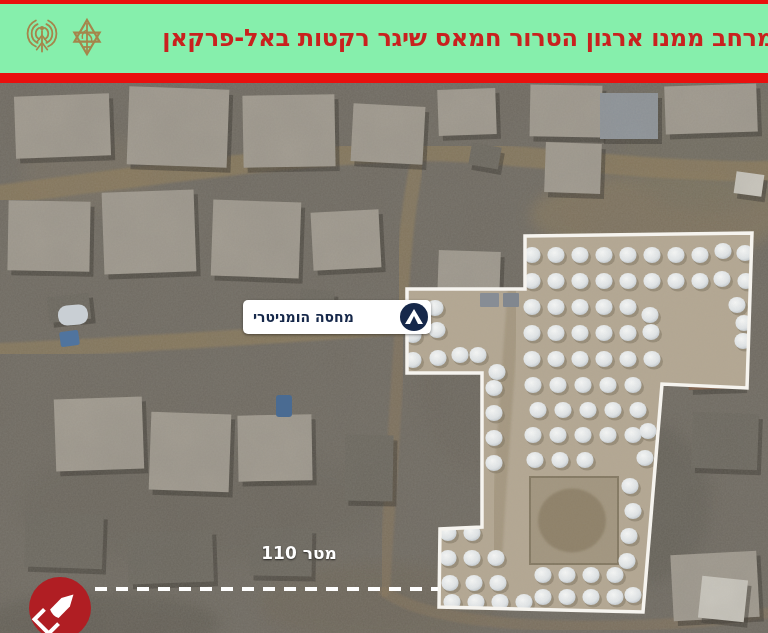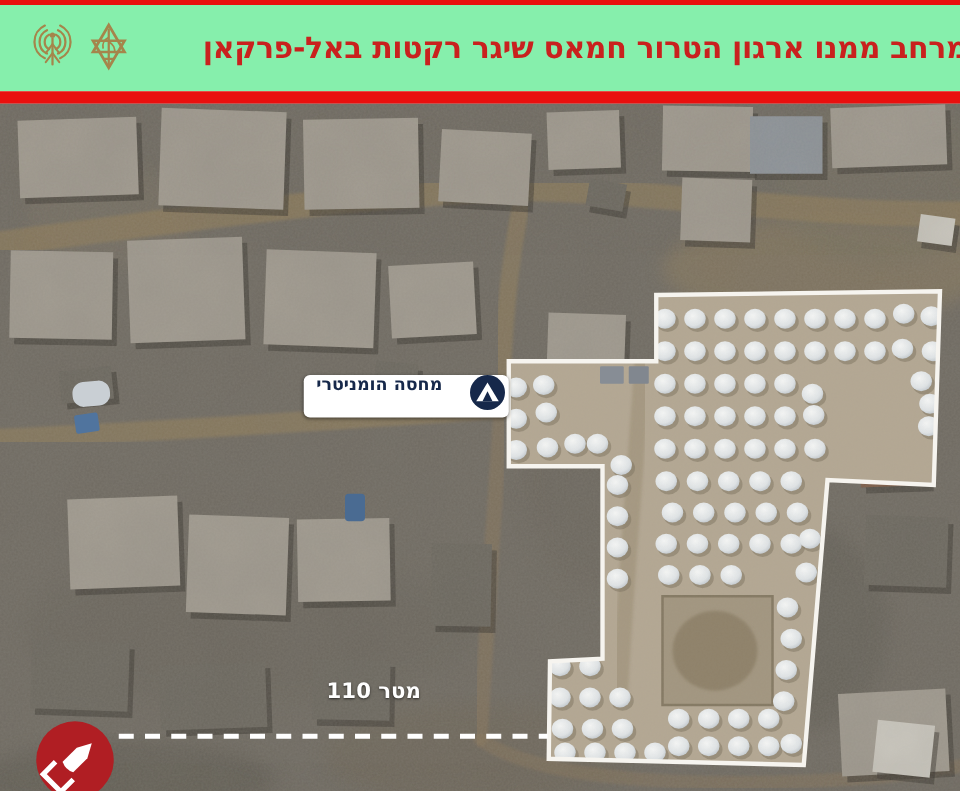--- a/index.html
+++ b/index.html
@@ -7,22 +7,22 @@
          font-family:"DejaVu Sans",sans-serif;}
   .topline{position:absolute;top:0;left:0;width:768px;height:4px;background:#e90f0e;}
   .hdr{position:absolute;top:4px;left:0;width:768px;height:69px;background:#fdf8f5;}
   .logos{position:absolute;left:24px;top:13px;display:flex;gap:9px;align-items:center;color:#a5854b;}
   .headline{position:absolute;right:14px;top:0;height:69px;line-height:69px;margin:0;
             font-size:24px;font-weight:bold;letter-spacing:-0.3px;white-space:nowrap;
             color:#c9211e;direction:rtl;}
   .divider{position:absolute;top:73px;left:0;width:768px;height:10px;background:#e90f0e;}
   .map{position:absolute;top:83px;left:0;width:768px;height:550px;background:#6f6a61;}
   #scene{position:absolute;top:0;left:0;}
-  .shelter-label{position:absolute;left:243px;top:217px;width:164px;height:34px;background:#ffffff;
-            border-radius:5px;display:flex;align-items:flex-start;justify-content:space-between;
+  .shelter-label{position:absolute;left:243px;top:217px;width:188px;height:34px;background:#ffffff;
+            border-radius:5px;display:flex;align-items:center;justify-content:space-between;
             padding:0 3px 0 10px;box-sizing:border-box;box-shadow:0 1px 3px rgba(0,0,0,.45);}
   .shelter-label .txt{font-weight:bold;font-size:14px;color:#16284a;direction:rtl;white-space:nowrap;}
   .distance-label{position:absolute;left:214px;top:460px;width:100px;text-align:center;
             font-weight:bold;font-size:17px;color:#ffffff;direction:ltr;
             text-shadow:0 1px 2px rgba(0,0,0,.65);}
 </style>
 </head>
 <body>
 
 <div class="stage">

